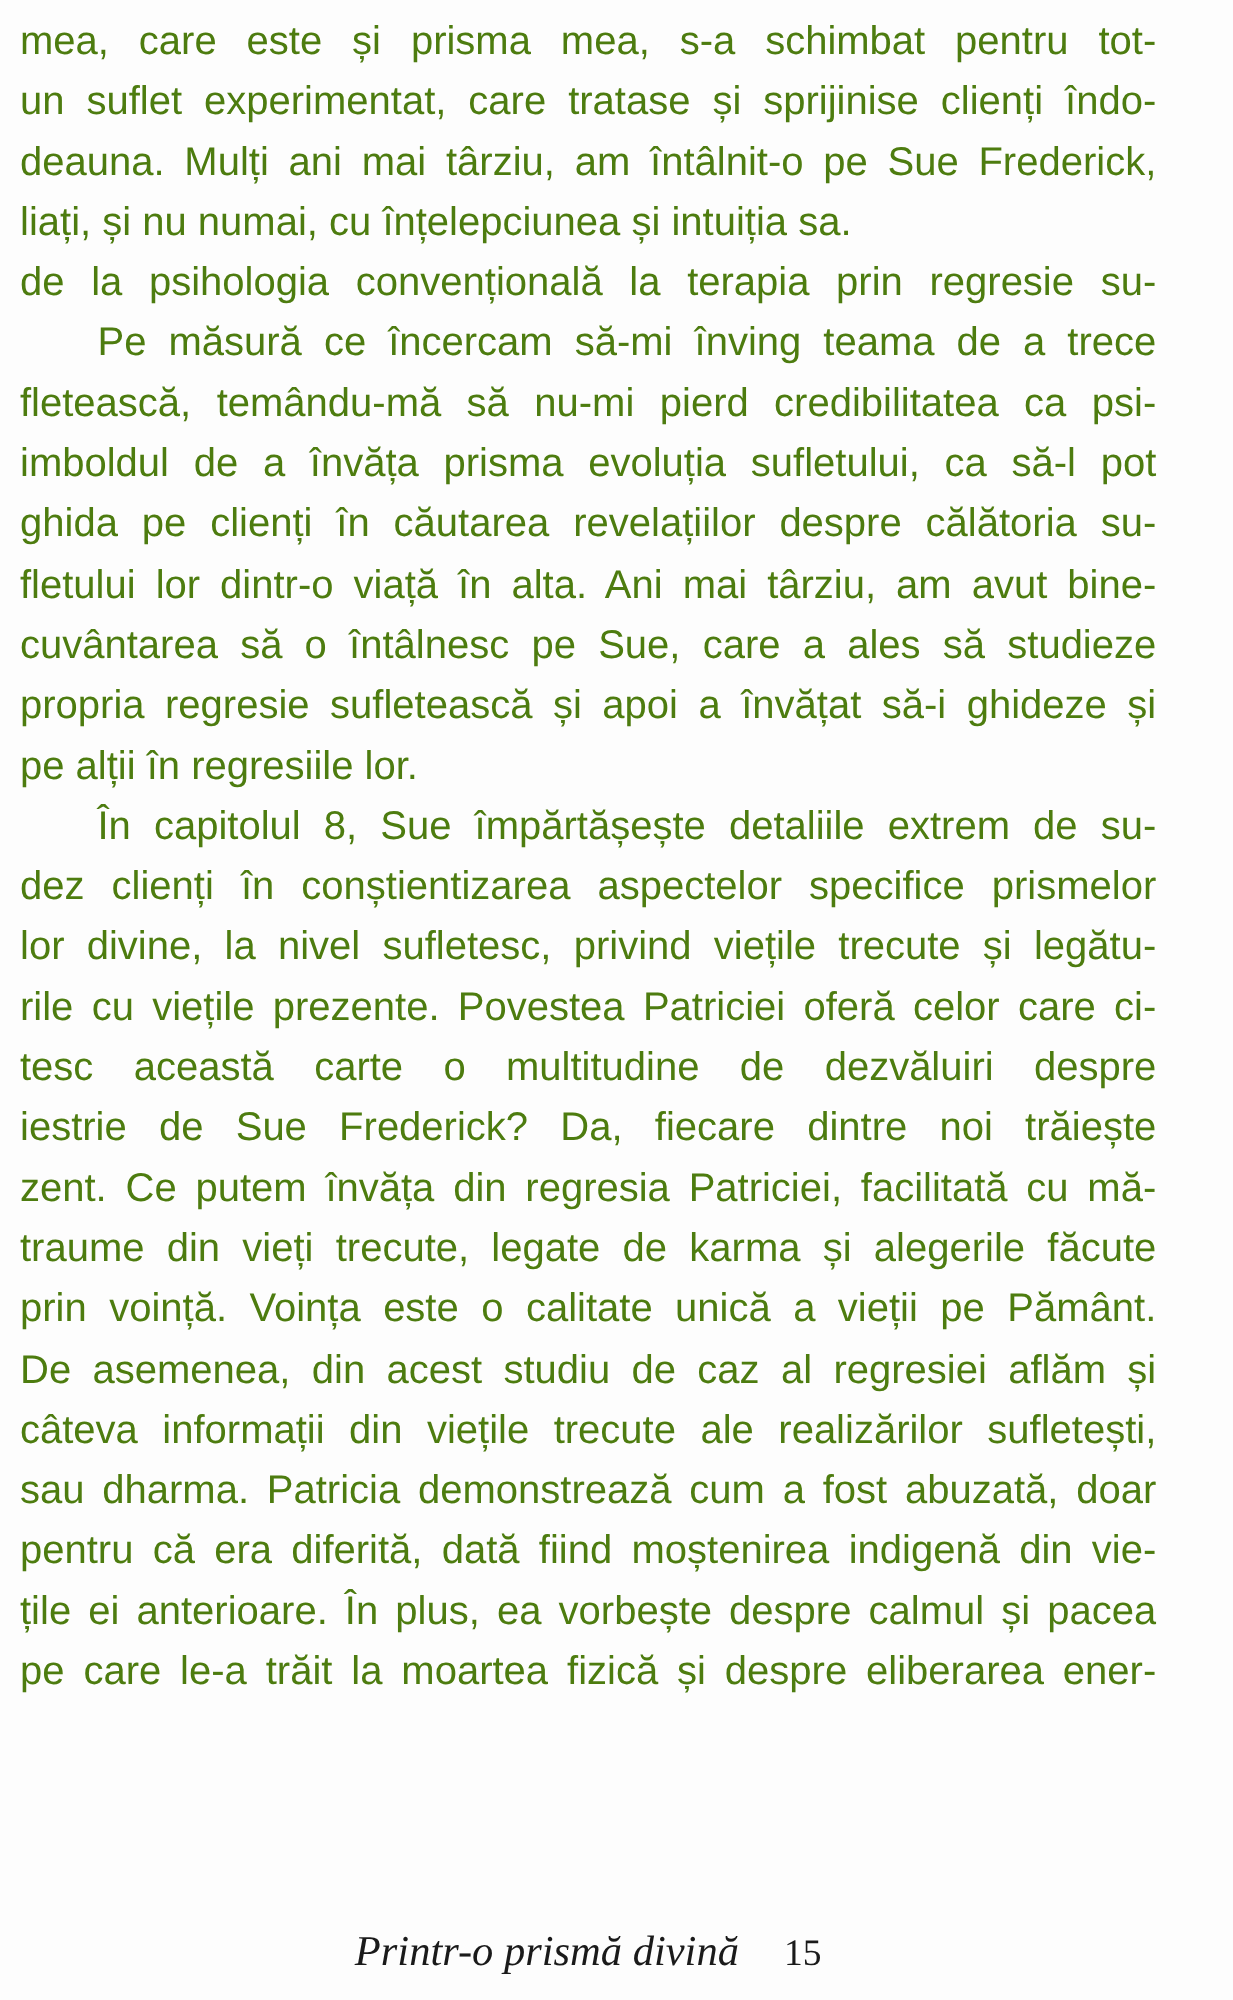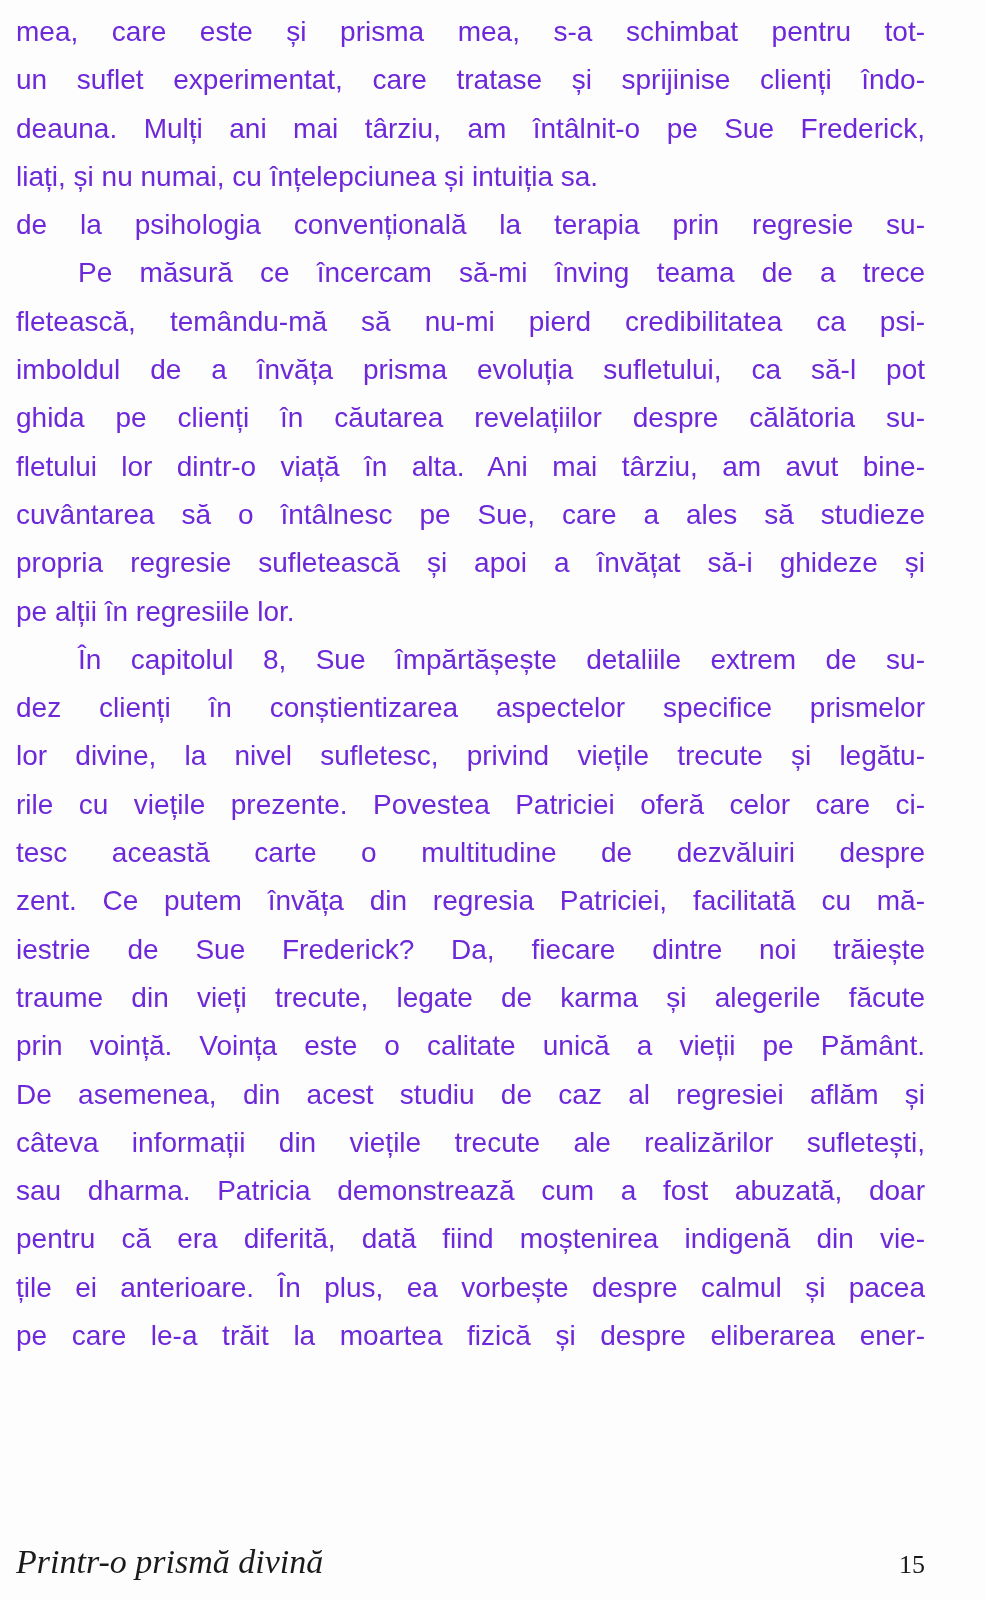--- a/index.html
+++ b/index.html
@@ -12,22 +12,22 @@
     height: 1600px;
     position: relative;
     overflow: hidden;
     font-family: "Liberation Sans", sans-serif;
   }
   .page-text {
     position: absolute;
     left: 16px;
     top: 8px;
     width: 909px;
-    color: #6d28d9;
-    font-size: 28px;
+    color: #4d7c0f;
+    font-size: 32px;
   }
   .line {
     line-height: 48.3px;
     height: 48.3px;
     text-align: justify;
     text-align-last: justify;
     overflow: hidden;
     white-space: normal;
   }
   .line.indent {
@@ -35,33 +35,33 @@
   }
   .line.para-end {
     text-align-last: left;
   }
   .footer {
     position: absolute;
     top: 1538px;
     left: 16px;
     width: 909px;
     display: flex;
-    justify-content: space-between;
+    justify-content: center;
     align-items: baseline;
     color: #1a1a1a;
   }
   .running-title {
     font-family: "Liberation Serif", serif;
     font-style: italic;
     font-size: 34px;
     line-height: 48px;
   }
   .page-number {
     font-family: "Liberation Serif", serif;
-    font-size: 26px;
+    font-size: 30px;
     line-height: 48px;
     margin-left: 36px;
   }
 </style>
 </head>
 <body>
 
 <div class="page-text">
     <div class="line">mea, care este și prisma mea, s-a schimbat pentru tot-</div>
     <div class="line">un suflet experimentat, care tratase și sprijinise clienți îndo-</div>
@@ -74,22 +74,22 @@
     <div class="line">ghida pe clienți în căutarea revelațiilor despre călătoria su-</div>
     <div class="line">fletului lor dintr-o viață în alta. Ani mai târziu, am avut bine-</div>
     <div class="line">cuvântarea să o întâlnesc pe Sue, care a ales să studieze</div>
     <div class="line">propria regresie sufletească și apoi a învățat să-i ghideze și</div>
     <div class="line para-end">pe alții în regresiile lor.</div>
     <div class="line indent">În capitolul 8, Sue împărtășește detaliile extrem de su-</div>
     <div class="line">dez clienți în conștientizarea aspectelor specifice prismelor</div>
     <div class="line">lor divine, la nivel sufletesc, privind viețile trecute și legătu-</div>
     <div class="line">rile cu viețile prezente. Povestea Patriciei oferă celor care ci-</div>
     <div class="line">tesc această carte o multitudine de dezvăluiri despre</div>
+    <div class="line">iestrie de Sue Frederick? Da, fiecare dintre noi trăiește</div>
     <div class="line">zent. Ce putem învăța din regresia Patriciei, facilitată cu mă-</div>
-    <div class="line">iestrie de Sue Frederick? Da, fiecare dintre noi trăiește</div>
     <div class="line">traume din vieți trecute, legate de karma și alegerile făcute</div>
     <div class="line">prin voință. Voința este o calitate unică a vieții pe Pământ.</div>
     <div class="line">De asemenea, din acest studiu de caz al regresiei aflăm și</div>
     <div class="line">câteva informații din viețile trecute ale realizărilor sufletești,</div>
     <div class="line">sau dharma. Patricia demonstrează cum a fost abuzată, doar</div>
     <div class="line">pentru că era diferită, dată fiind moștenirea indigenă din vie-</div>
     <div class="line">țile ei anterioare. În plus, ea vorbește despre calmul și pacea</div>
     <div class="line">pe care le-a trăit la moartea fizică și despre eliberarea ener-</div>
   </div>
 

